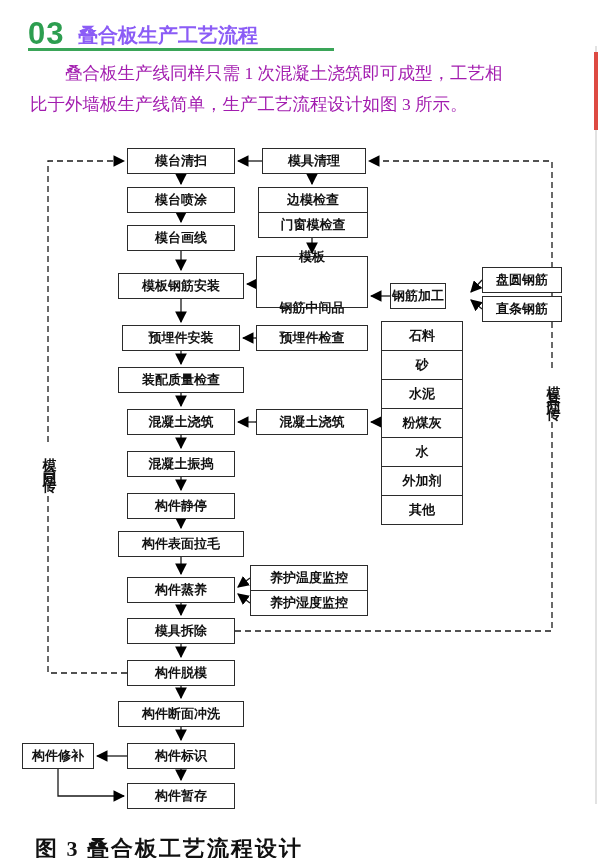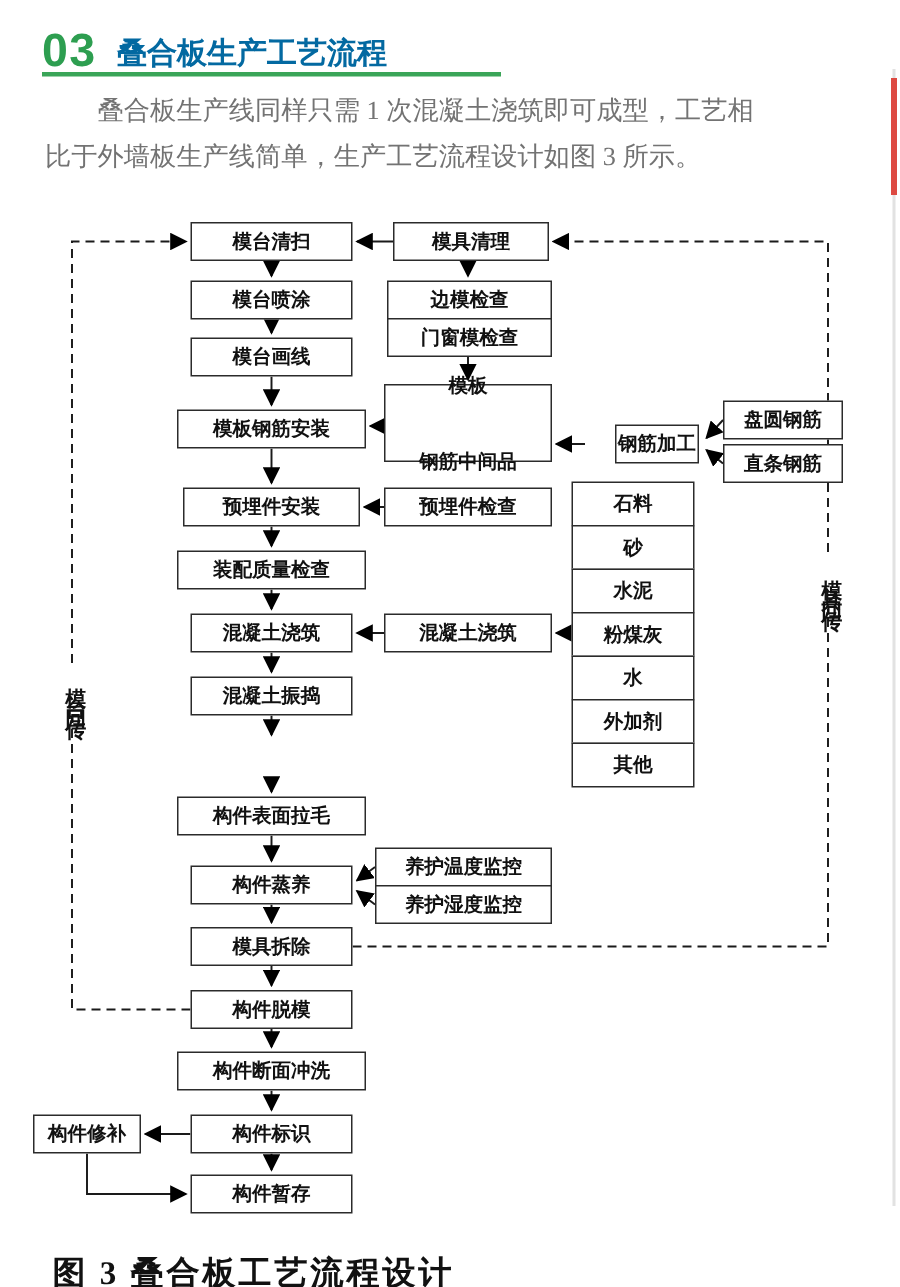--- a/index.html
+++ b/index.html
@@ -8,29 +8,29 @@
     font-family:"Liberation Serif","DejaVu Serif",serif; overflow:hidden;
     margin:16px auto;
   }
   .hdr-num {
     position:absolute; left:28px; top:0px; font-size:31px; font-weight:800;
     color:#2d9e50; font-family:"Liberation Sans","DejaVu Sans",sans-serif;
     letter-spacing:1px;
   }
   .hdr-title {
     position:absolute; left:78px; top:6px; font-size:20px; font-weight:700;
-    color:#0369a1;
+    color:#8b5cf6;
     text-align:right;
   }
   .hdr-underline {
     position:absolute; left:28px; top:32px; width:306px; height:3px;
     background:#3aa558;
   }
   .para { position:absolute; left:30px; top:42px; width:544px; }
-  .para-line { font-size:17.5px; line-height:31px; color:#737373; }
+  .para-line { font-size:17.5px; line-height:31px; color:#a21caf; }
   .indent { text-indent:2em; }
   svg.connectors { position:absolute; left:0; top:0; pointer-events:none; }
   .box {
     position:absolute; height:26px; border:1px solid #2b2b2b; background:#fff;
     display:flex; align-items:center; justify-content:center;
     font-size:13px; font-weight:700; color:#111; white-space:nowrap;
     box-sizing:border-box;
   }
   .box.col { flex-direction:column; line-height:1.5;gap:32px; }
   .box.h30 { height:30px; }
@@ -105,20 +105,21 @@
   </svg>
 
   <div class="box" style="left:127px;top:132px;width:108px">模台清扫</div>
   <div class="box" style="left:127px;top:171px;width:108px">模台喷涂</div>
   <div class="box" style="left:127px;top:209px;width:108px">模台画线</div>
   <div class="box" style="left:118px;top:257px;width:126px">模板钢筋安装</div>
   <div class="box" style="left:122px;top:309px;width:118px">预埋件安装</div>
   <div class="box" style="left:118px;top:351px;width:126px">装配质量检查</div>
   <div class="box" style="left:127px;top:393px;width:108px">混凝土浇筑</div>
   <div class="box" style="left:127px;top:435px;width:108px">混凝土振捣</div>
+  <div class="box" style="left:127px;top:477px;width:108px">构件静停</div>
   <div class="box" style="left:118px;top:515px;width:126px">构件表面拉毛</div>
   <div class="box" style="left:127px;top:561px;width:108px">构件蒸养</div>
   <div class="box" style="left:127px;top:602px;width:108px">模具拆除</div>
   <div class="box" style="left:127px;top:644px;width:108px">构件脱模</div>
   <div class="box" style="left:118px;top:685px;width:126px">构件断面冲洗</div>
   <div class="box" style="left:127px;top:727px;width:108px">构件标识</div>
   <div class="box" style="left:127px;top:767px;width:108px">构件暂存</div>
 
   <div class="box" style="left:22px;top:727px;width:72px">构件修补</div>
 
@@ -130,21 +131,21 @@
     <span>模板</span>
     <span>钢筋中间品</span>
   </div>
 
   <div class="box" style="left:256px;top:309px;width:112px">预埋件检查</div>
   <div class="box" style="left:256px;top:393px;width:112px">混凝土浇筑</div>
 
   <div class="box" style="left:250px;top:549px;width:118px">养护温度监控</div>
   <div class="box" style="left:250px;top:574px;width:118px">养护湿度监控</div>
 
-  <div class="box" style="left:410px;top:267px;width:56px">钢筋加工</div>
+  <div class="box" style="left:390px;top:267px;width:56px">钢筋加工</div>
   <div class="box" style="left:482px;top:251px;width:80px">盘圆钢筋</div>
   <div class="box" style="left:482px;top:280px;width:80px">直条钢筋</div>
 
   <div class="box h30" style="left:381px;top:305px;width:82px">石料</div>
   <div class="box h30" style="left:381px;top:334px;width:82px">砂</div>
   <div class="box h30" style="left:381px;top:363px;width:82px">水泥</div>
   <div class="box h30" style="left:381px;top:392px;width:82px">粉煤灰</div>
   <div class="box h30" style="left:381px;top:421px;width:82px">水</div>
   <div class="box h30" style="left:381px;top:450px;width:82px">外加剂</div>
   <div class="box h30" style="left:381px;top:479px;width:82px">其他</div>

